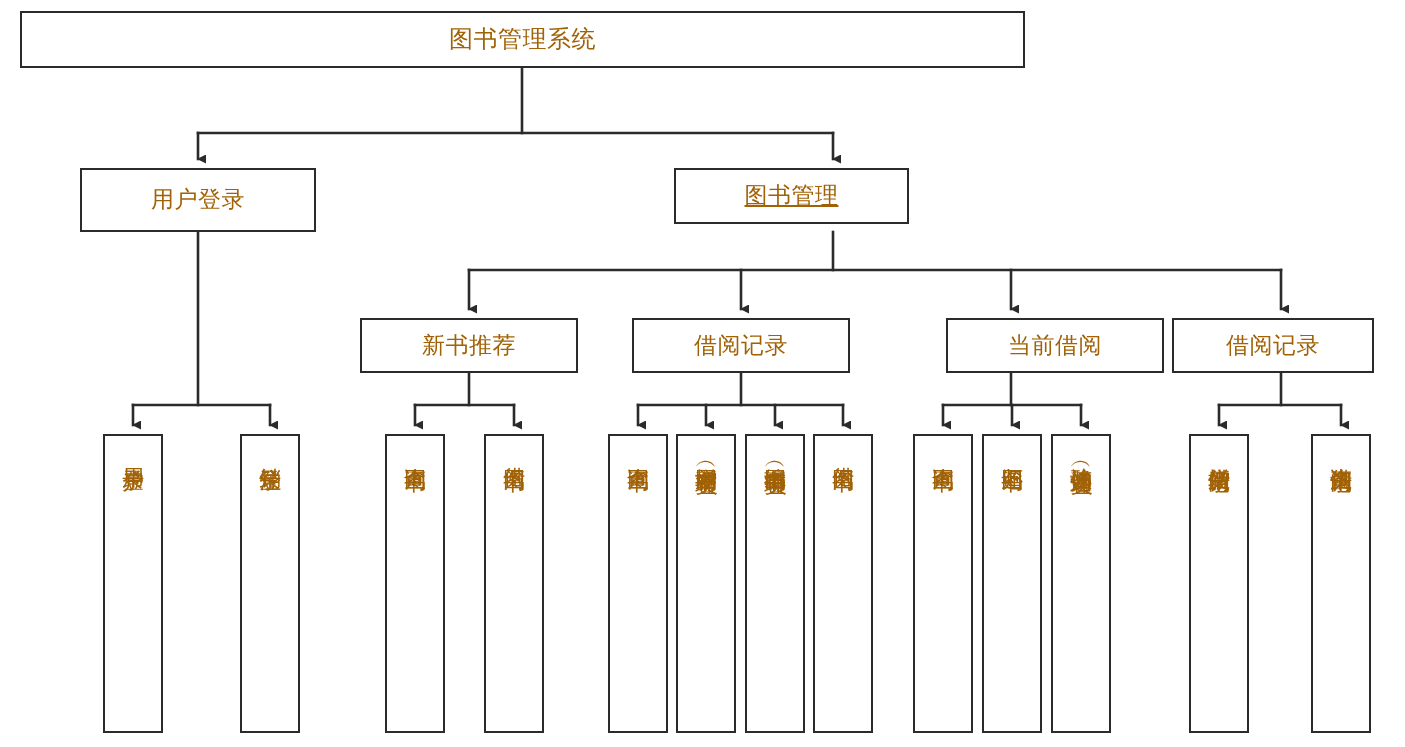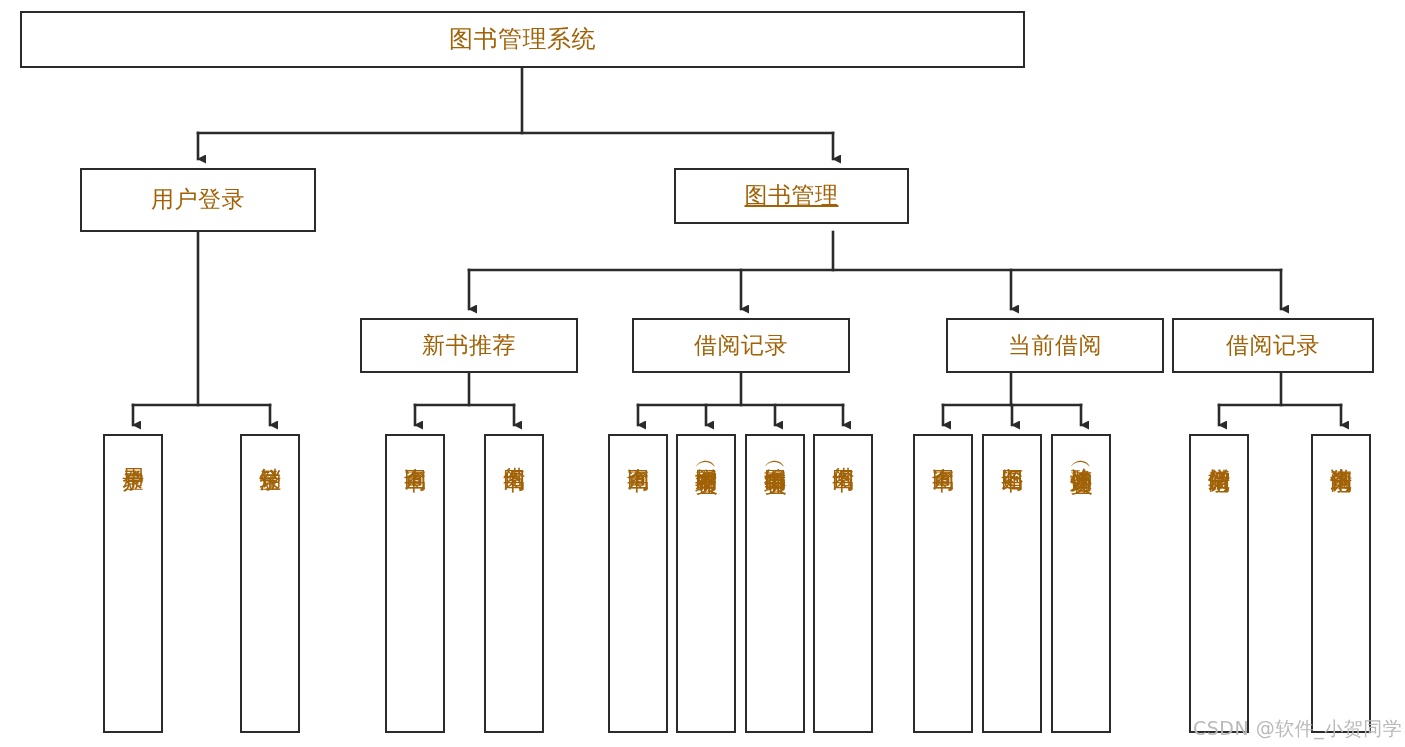--- a/index.html
+++ b/index.html
@@ -186,14 +186,13 @@
   <div class="node v" style="left: 1051px; top: 434px; width: 60px; height: 299px;">
     <span class="lbl">确认归还（管理员）</span>
   </div>
   <div class="node v" style="left: 1189px; top: 434px; width: 60px; height: 299px;">
     <span class="lbl">新增借阅记录</span>
   </div>
   <div class="node v" style="left: 1311px; top: 434px; width: 60px; height: 299px;">
     <span class="lbl">查询借阅记录</span>
   </div>
 
-  <div class="watermark" style="left: 1193px; top: 716px;">CSDN @软件_小贺同学</div>
 </div>
 
 </body></html>

